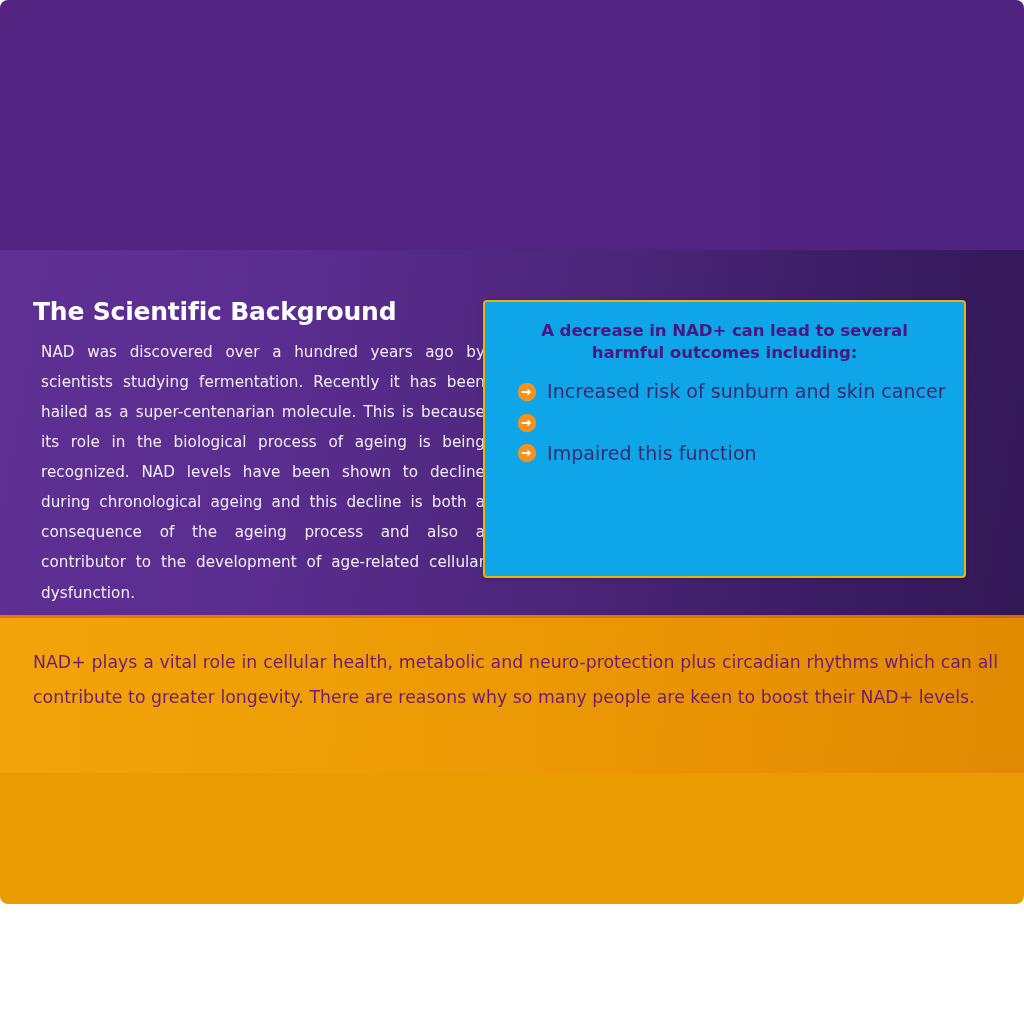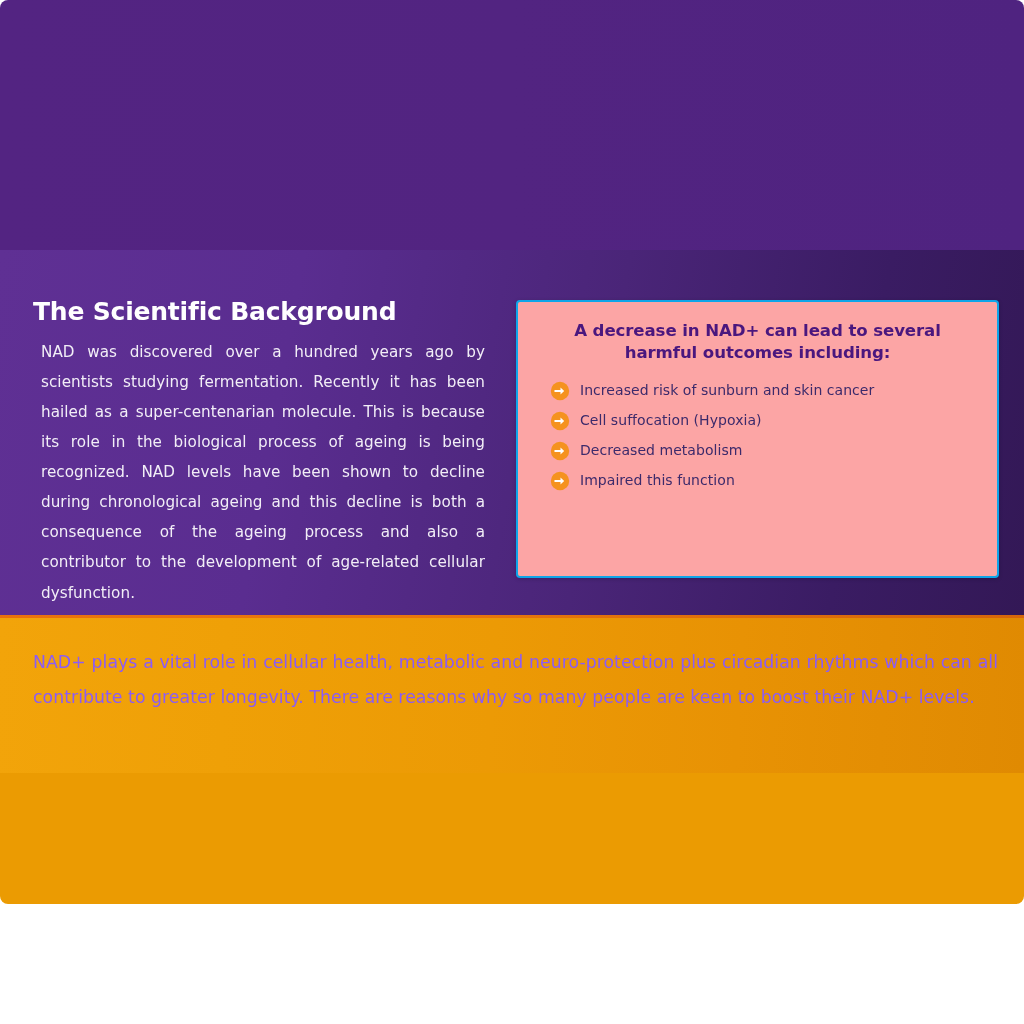--- a/index.html
+++ b/index.html
@@ -76,27 +76,27 @@
     line-height: 1.98;
     color: #f2eef7;
     text-align: justify;
     text-justify: inter-word;
     letter-spacing: .05px;
   }
 
   
   .card {
     position: absolute;
-    left: 516px;
+    left: 483px;
     top: 300px;
     width: 483px;
     height: 278px;
     box-sizing: border-box;
-    background: #fca5a5;
-    border: 2px solid #0ea5e9;
+    background: #0ea5e9;
+    border: 2px solid #eab308;
     border-radius: 4px;
     box-shadow: 0 1px 4px rgba(0,0,0,.18);
   }
   .card-title {
     margin: 18px 30px 0 30px;
     text-align: center;
     font-size: 16.6px;
     font-weight: bold;
     color: #4a177e;
     line-height: 1.32;
@@ -114,37 +114,37 @@
     min-height: 22px;
   }
   .bullet-icon {
     flex: 0 0 auto;
     width: 20px;
     height: 20px;
     margin-right: 10px;
     display: block;
   }
   .bullet-text {
-    font-size: 14px;
+    font-size: 19px;
     color: #3c2a6b;
     line-height: 1.25;
     letter-spacing: .05px;
     text-align: right;
   }
 
   
   .footer-text {
     position: absolute;
     left: 33px;
     top: 645px;
     width: 965px;
     margin: 0;
     font-size: 17.3px;
     line-height: 2.0;
-    color: #8b5cf6;
+    color: #701a75;
     text-align: justify;
     text-justify: inter-word;
     letter-spacing: .05px;
   }
 </style>
 </head>
 <body>
 
 <div class="page">
 
@@ -173,31 +173,20 @@
         <span class="bullet-text">Increased risk of sunburn and skin cancer</span>
       </li>
       <li>
         <span class="bullet-icon">
           <svg viewBox="0 0 20 20" width="20" height="20" aria-hidden="true">
             <circle cx="10" cy="10" r="9.2" fill="#f5921e"></circle>
             <path d="M5.2 10 H12.2" stroke="#ffffff" stroke-width="1.9" stroke-linecap="round" fill="none"></path>
             <path d="M10.5 6.6 L14.2 10 L10.5 13.4 Z" fill="#ffffff"></path>
           </svg>
         </span>
-        <span class="bullet-text">Cell suffocation (Hypoxia)</span>
-      </li>
-      <li>
-        <span class="bullet-icon">
-          <svg viewBox="0 0 20 20" width="20" height="20" aria-hidden="true">
-            <circle cx="10" cy="10" r="9.2" fill="#f5921e"></circle>
-            <path d="M5.2 10 H12.2" stroke="#ffffff" stroke-width="1.9" stroke-linecap="round" fill="none"></path>
-            <path d="M10.5 6.6 L14.2 10 L10.5 13.4 Z" fill="#ffffff"></path>
-          </svg>
-        </span>
-        <span class="bullet-text">Decreased metabolism</span>
       </li>
       <li>
         <span class="bullet-icon">
           <svg viewBox="0 0 20 20" width="20" height="20" aria-hidden="true">
             <circle cx="10" cy="10" r="9.2" fill="#f5921e"></circle>
             <path d="M5.2 10 H12.2" stroke="#ffffff" stroke-width="1.9" stroke-linecap="round" fill="none"></path>
             <path d="M10.5 6.6 L14.2 10 L10.5 13.4 Z" fill="#ffffff"></path>
           </svg>
         </span>
         <span class="bullet-text">Impaired this function</span>

